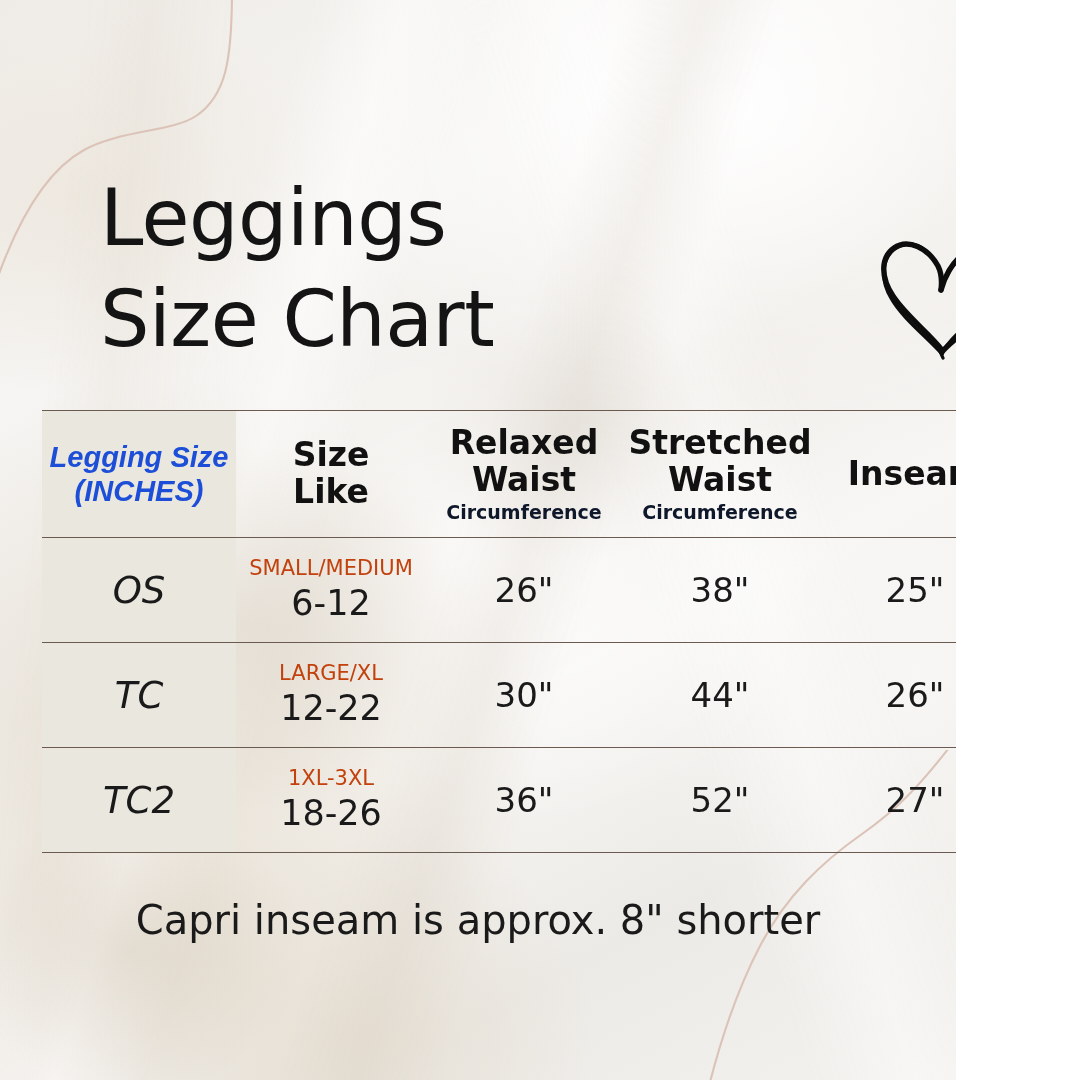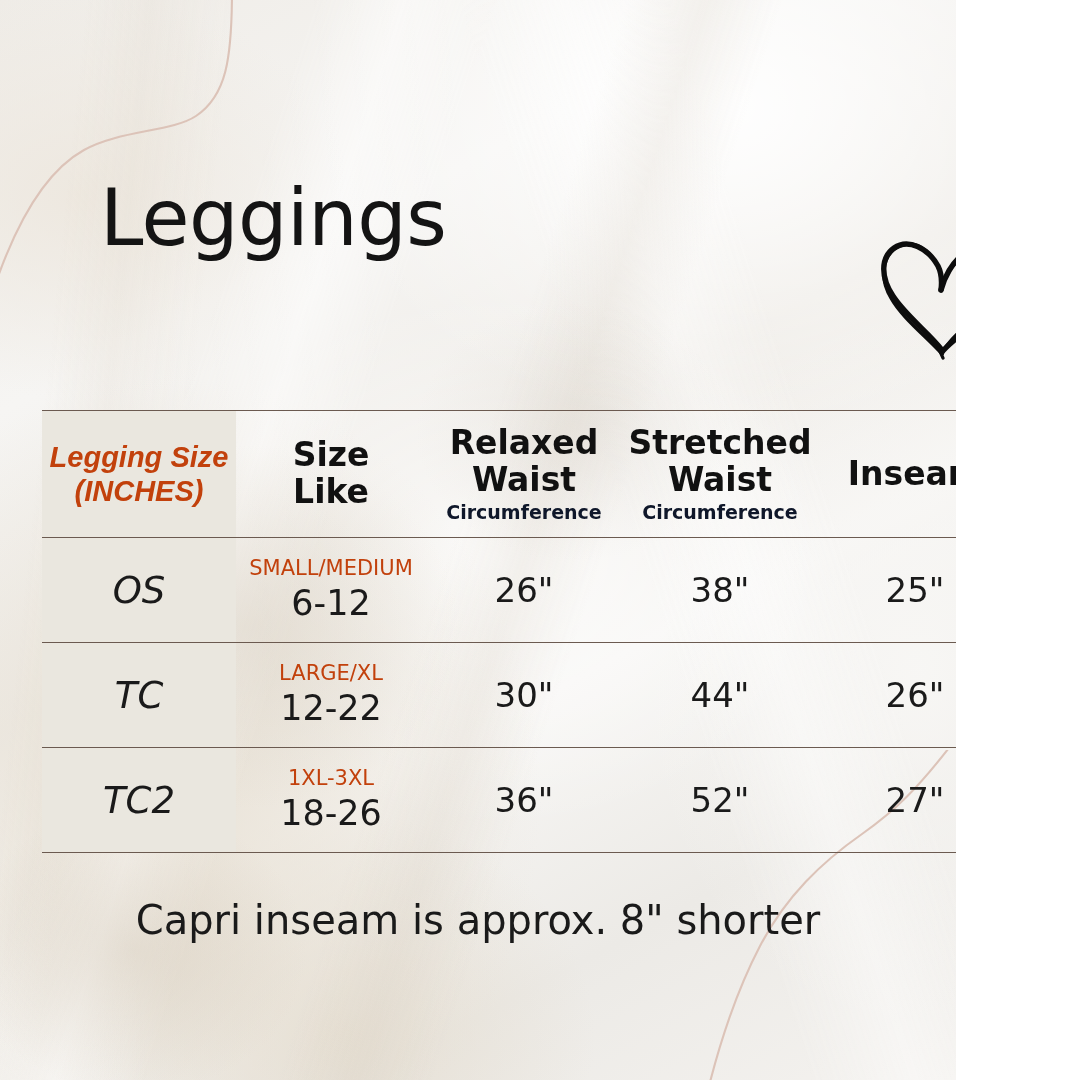--- a/index.html
+++ b/index.html
@@ -121,21 +121,21 @@
   .col-inseam  { width: 194px; }
 
   
   .hrow th { height: 126px; }
   .h-legging {
     font-family: "Liberation Sans", sans-serif;
     font-style: italic;
     font-weight: 700;
     font-size: 29px;
     line-height: 1.18;
-    color: #c2410c;
+    color: #1d4ed8;
   }
   .h-main {
     font-family: "DejaVu Sans", sans-serif;
     font-weight: 700;
     font-size: 33px;
     line-height: 1.12;
     color: #111;
   }
   .h-sub {
     font-family: "DejaVu Sans", sans-serif;
@@ -205,20 +205,21 @@
              C 44 172, 10 230, -16 320 C -40 404, -54 520, -60 630" fill="none" stroke="#dcc3b8" stroke-width="2.1" stroke-linecap="round"></path>
   </svg>
 
   <svg class="deco-line deco-br" width="300" height="330" viewBox="0 0 300 330">
     <path d="M 296 -6 C 262 38, 240 60, 206 84 C 166 112, 130 146, 104 196
              C 80 242, 64 292, 52 340" fill="none" stroke="#dcc3b8" stroke-width="2.1" stroke-linecap="round"></path>
   </svg>
 
   <div class="title-block">
     <div class="title-line">Leggings</div>
+    <div class="title-line">Size Chart</div>
   </div>
 
   <svg class="heart-doodle" viewBox="0 0 140 132">
     <g fill="none" stroke="#0d0d0d" stroke-linecap="round" stroke-linejoin="round">
 
       <path d="M70 122 C 58 106, 34 88, 21 68 C 9 50, 8 30, 22 20
                C 36 10, 56 20, 66 38 C 70 46, 70 54, 69 62" stroke-width="5.4"></path>
       <path d="M69 62 C 72 50, 80 34, 92 26 C 106 16, 126 20, 131 38
                C 136 56, 122 78, 104 94 C 88 108, 76 116, 70 124" stroke-width="5.4"></path>
 

